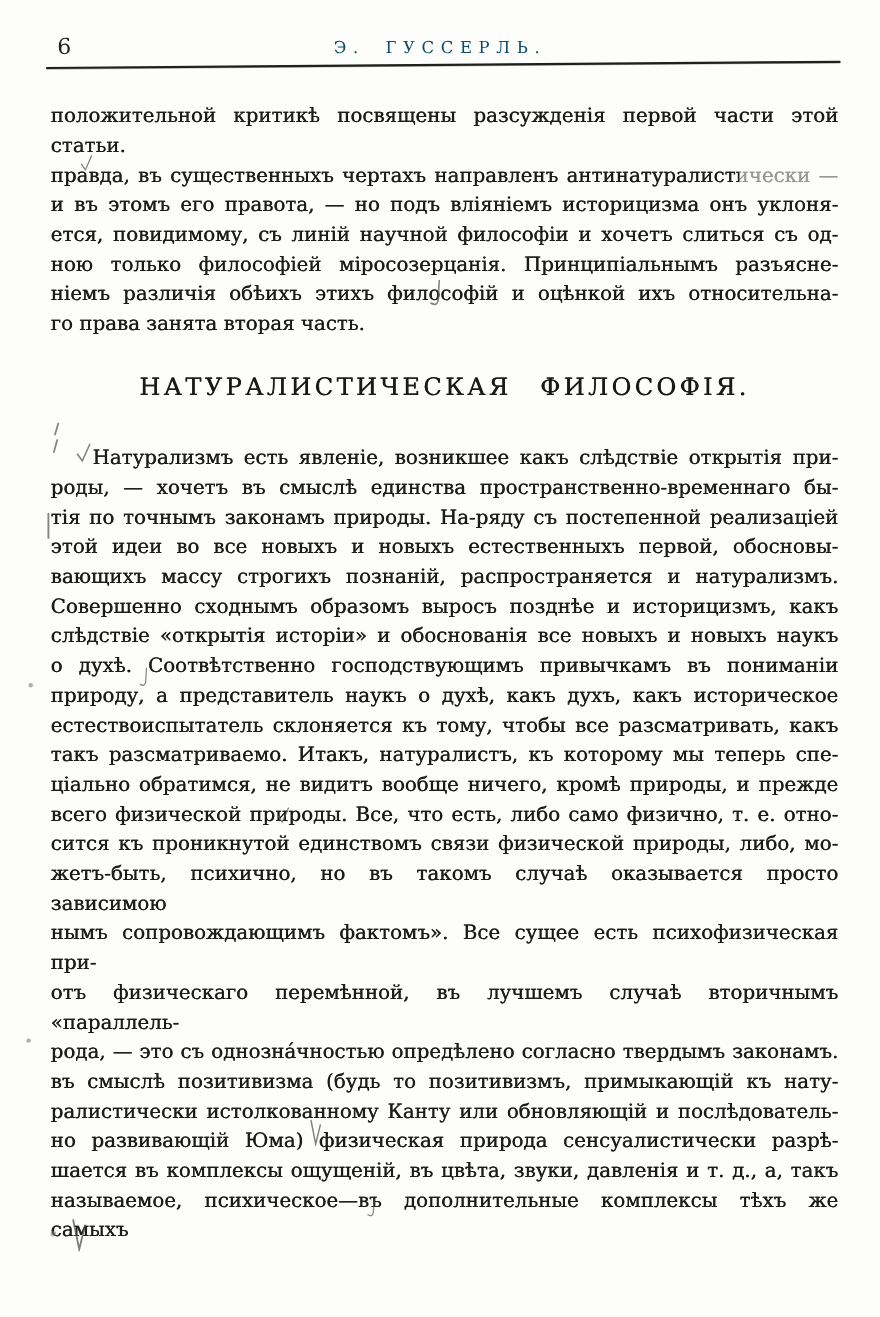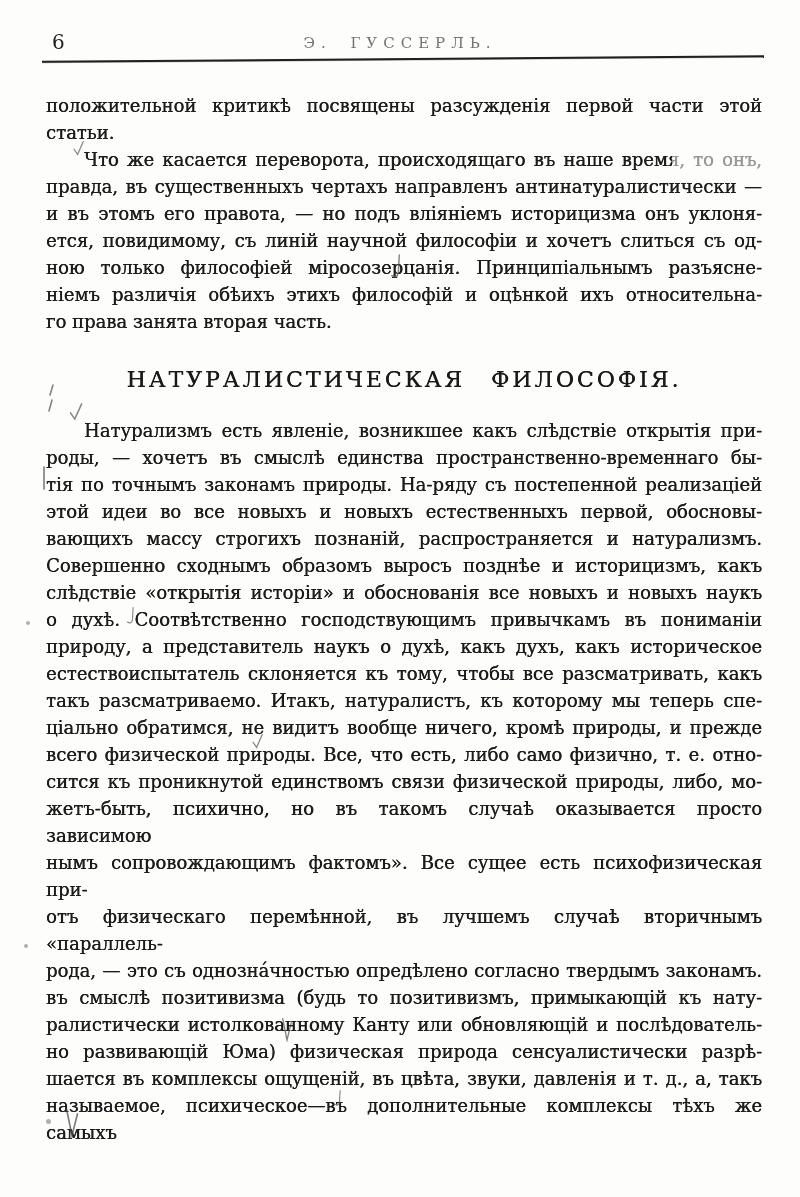--- a/index.html
+++ b/index.html
@@ -11,21 +11,21 @@
   }
   .scan-page{position:absolute;inset:0;}
   
   .page-number{
     position:absolute;left:52px;top:30px;
     font-size:20px;line-height:24px;color:#222;
   }
   .running-header{
     position:absolute;left:0;top:34px;width:100%;
     text-align:center;font-size:15px;letter-spacing:6px;word-spacing:8px;
-    color:#737373;
+    color:#0c4a6e;
   }
   .header-rule{
     position:absolute;left:42px;top:58px;width:722px;height:2.4px;
     background:#202020;transform:rotate(-0.45deg);
     box-shadow:0 0.5px 0 rgba(40,40,40,.35);
   }
   
   .text-block{
     position:absolute;left:46px;top:92px;width:716px;
     font-size:18px;line-height:27px;
@@ -33,21 +33,21 @@
   }
   .paragraph{margin:0;}
   .line{
     text-align:justify;
     
     text-align-last:justify;
   }
   .line.last{text-align-last:left;}
   .line.indent{text-indent:38px;}
   .heading{
-    margin:30px 0 22px;text-align:right;
+    margin:30px 0 35px;text-align:right;
     font-size:22px;line-height:30px;
     letter-spacing:3px;word-spacing:16px;
     text-align-last:center;color:#1a1a1a;
   }
   
   .annotations{position:absolute;inset:0;pointer-events:none;}
   .mark{position:absolute;display:block;}
   .mark svg{width:100%;height:100%;display:block;opacity:.72;}
   .mark.dot{background:#7b7b7b;border-radius:50%;opacity:.6;}
   .mark.fade{background:rgba(253,253,251,.55);}
@@ -61,21 +61,20 @@
     <span class="running-header">Э. ГУССЕРЛЬ.</span>
     <div class="header-rule"></div>
   </div>
 
   <div class="text-block" id="text-block">
       <div class="paragraph">
         <div class="line">положительной критикѣ посвящены разсужденія первой части этой</div>
         <div class="line last">статьи.</div>
       </div>
       <div class="paragraph">
-        <div class="line indent">Что же касается переворота, происходящаго въ наше время, то онъ,</div>
         <div class="line">правда, въ существенныхъ чертахъ направленъ антинатуралистически —</div>
         <div class="line">и въ этомъ его правота, — но подъ вліяніемъ историцизма онъ уклоня-</div>
         <div class="line">ется, повидимому, съ линій научной философіи и хочетъ слиться съ од-</div>
         <div class="line">ною только философіей міросозерцанія. Принципіальнымъ разъясне-</div>
         <div class="line">ніемъ различія обѣихъ этихъ философій и оцѣнкой ихъ относительна-</div>
         <div class="line last">го права занята вторая часть.</div>
       </div>
       <div class="heading">НАТУРАЛИСТИЧЕСКАЯ ФИЛОСОФІЯ.</div>
       <div class="paragraph">
         <div class="line indent">Натурализмъ есть явленіе, возникшее какъ слѣдствіе открытія при-</div>

